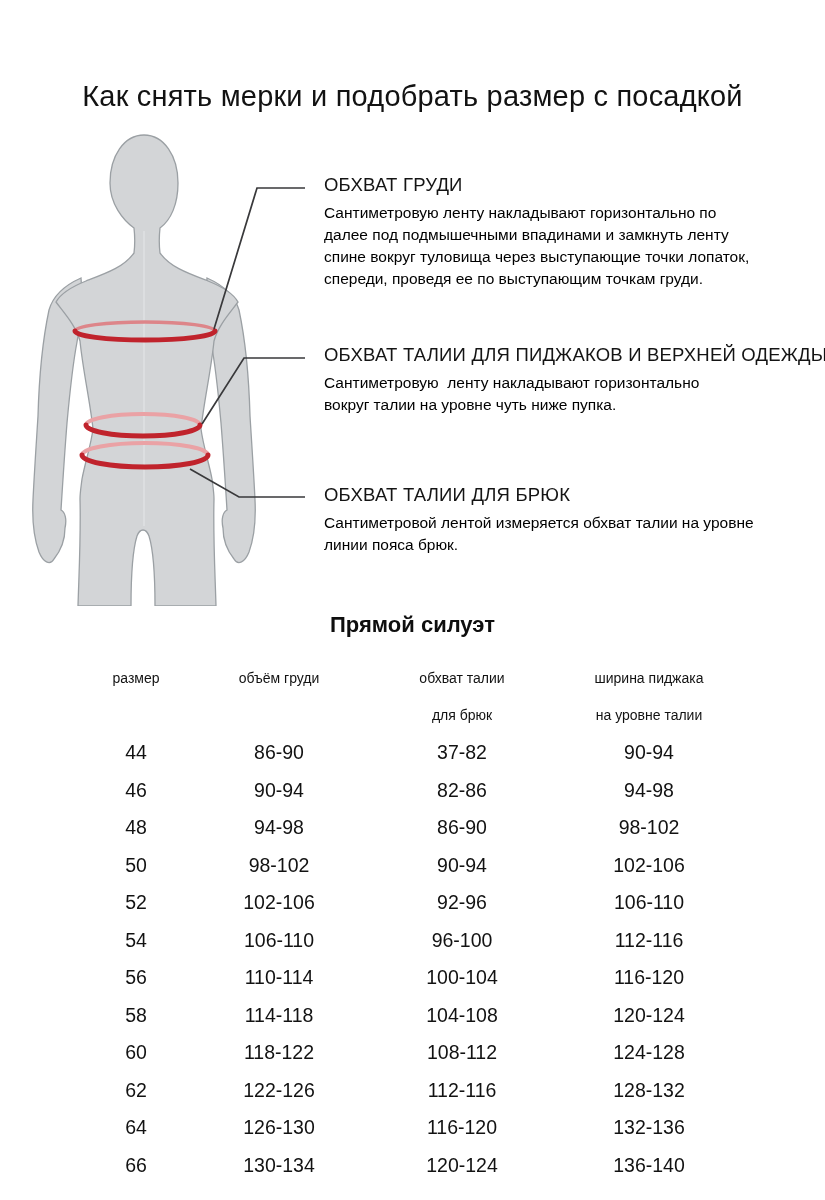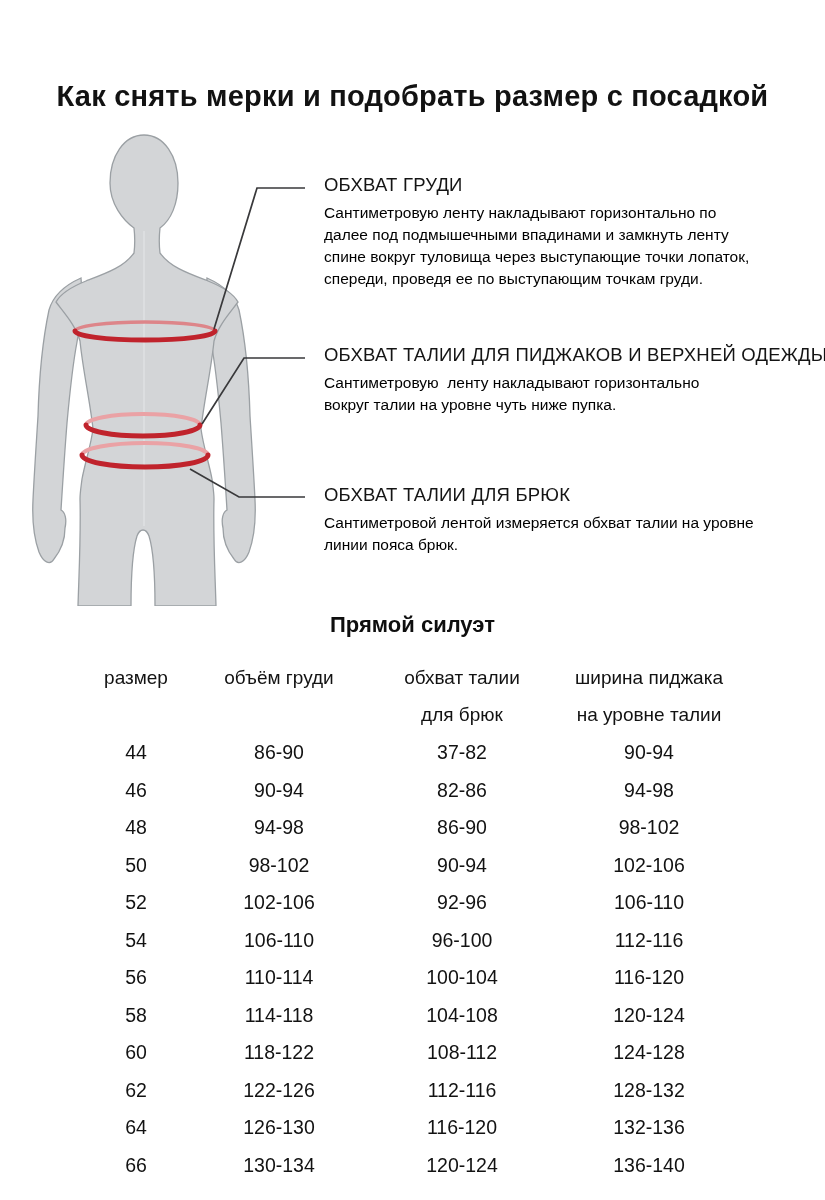--- a/index.html
+++ b/index.html
@@ -4,21 +4,21 @@
 <style>
   html,body{margin:0;padding:0;}
   body{
     width:825px;height:1200px;position:relative;background:#ffffff;
     font-family:"Liberation Sans","DejaVu Sans",sans-serif;color:#161616;
     overflow:hidden;
   }
   .abs{position:absolute;}
   .page-title{
     left:0;right:0;top:80px;text-align:center;
-    font-size:29px;font-weight:700;letter-spacing:0.2px;color:#121212;
+    font-size:29px;font-weight:400;letter-spacing:0.2px;color:#121212;
   }
   .figure-svg{left:18px;top:128px;width:300px;height:478px;}
   .section{left:308px;width:515px;margin-left:16px;}
   .sec-heading{font-size:18.5px;font-weight:400;color:#141414;letter-spacing:0.2px;white-space:pre;}
   .sec-lines{margin-top:6px;}
   .sec-line{font-size:15.5px;line-height:22px;color:#000000;white-space:pre;}
   #sec1{top:174px;}
   #sec2{top:344px;}
   #sec3{top:484px;}
   .table-title{
@@ -27,21 +27,21 @@
   }
   .size-table{
     left:80px;top:659px;width:660px;
     display:grid;grid-template-columns:112px 174px 192px 182px;
     grid-auto-rows:37.5px;
   }
   .size-table .cell{
     display:flex;align-items:center;justify-content:center;
     font-size:19.5px;color:#121212;white-space:pre;
   }
-  .size-table .hcell{font-size:19px;}
+  .size-table .hcell{font-size:14px;}
   .trow{display:contents;}
 </style>
 </head>
 <body>
 
 <div class="abs page-title">Как снять мерки и подобрать размер с посадкой</div>
 
 <svg class="abs figure-svg" viewBox="0 0 300 478" aria-hidden="true">
 
   <path stroke-width="1.3" d="M 63,150 C 45,158 35,168 31,182 C 24,215 21,252 20,288 C 18,320 16,350 15,372

